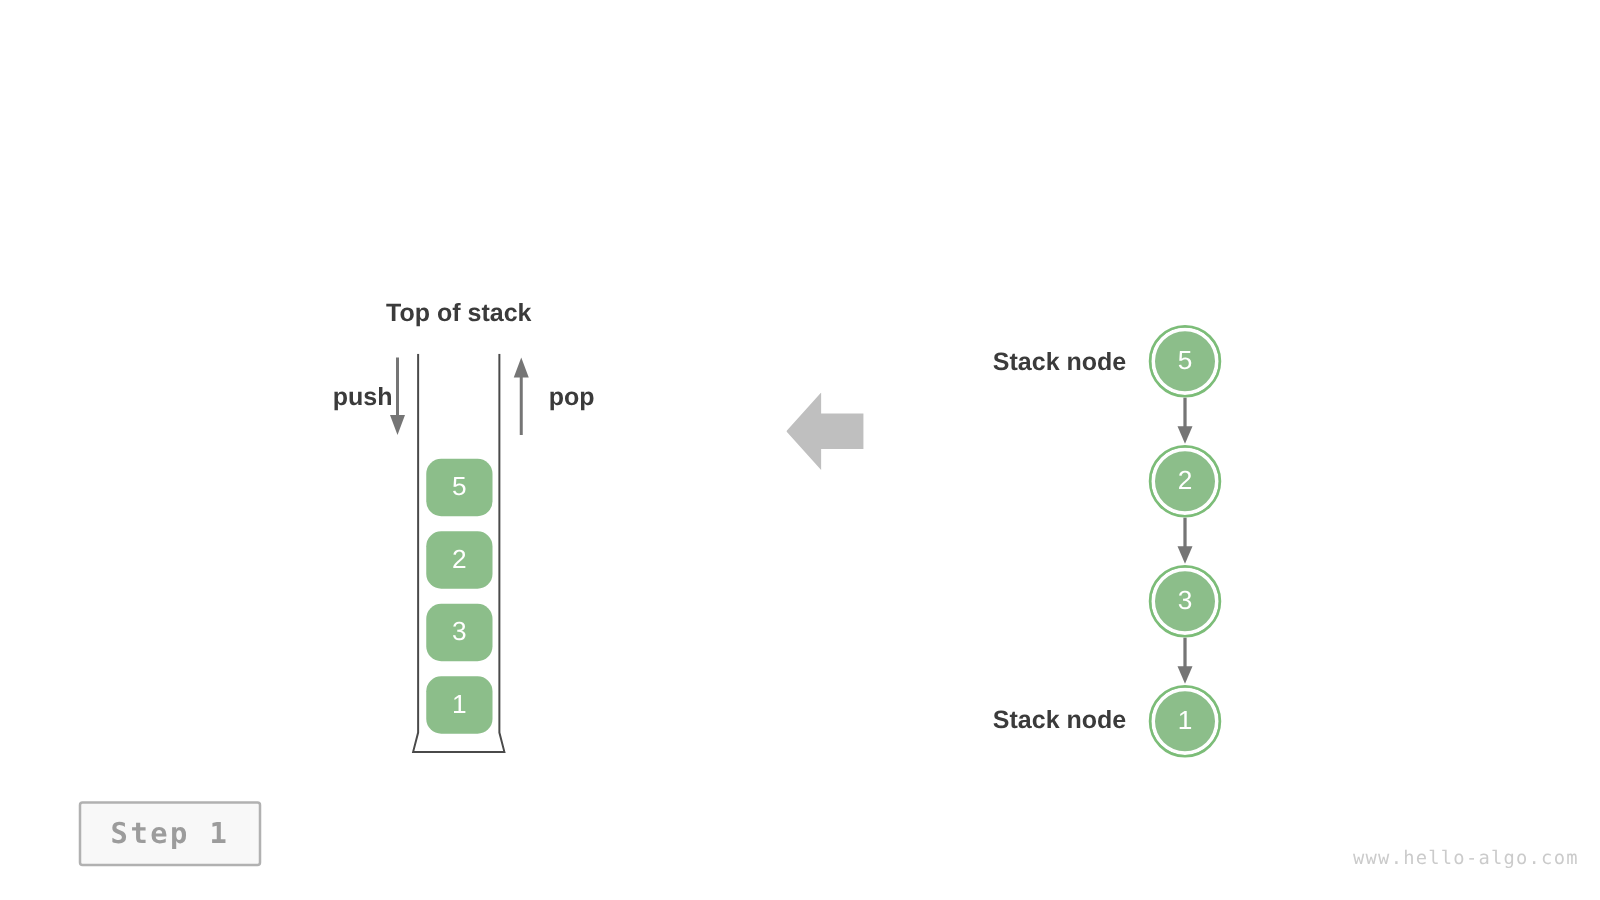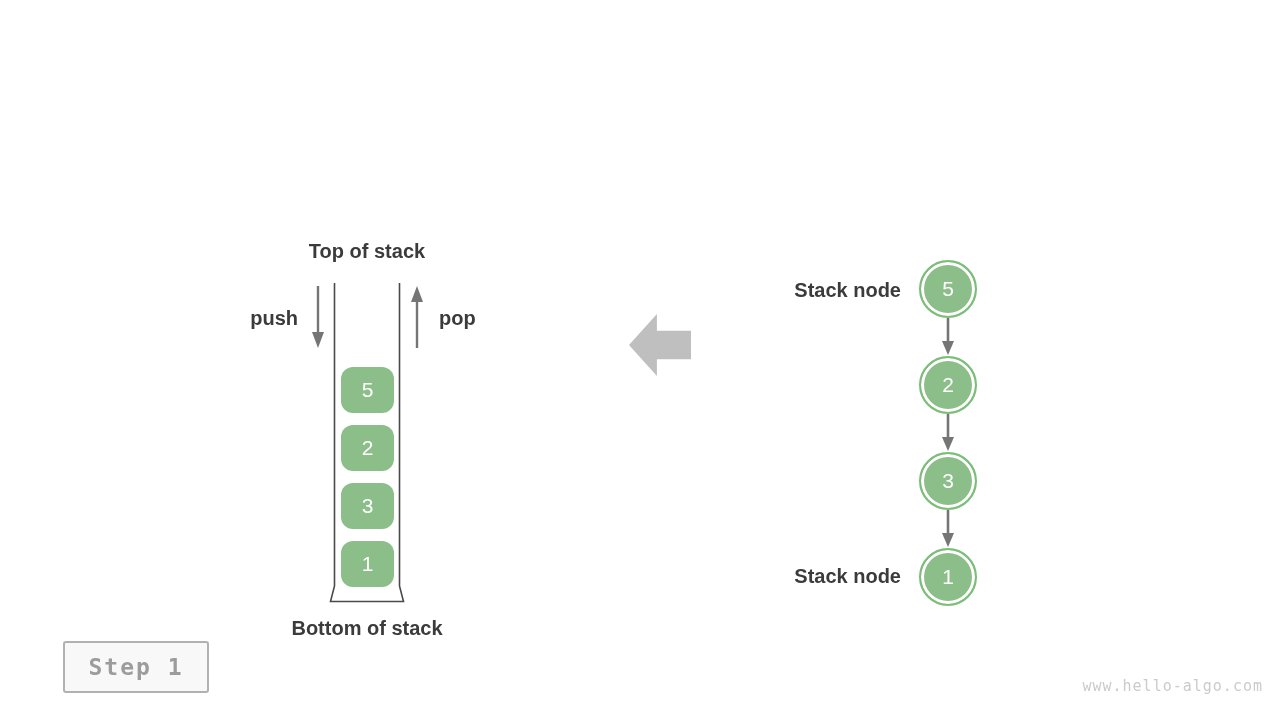--- a/index.html
+++ b/index.html
@@ -65,29 +65,28 @@
       <div class="stack-item">5</div>
       <div class="stack-item">2</div>
       <div class="stack-item">3</div>
       <div class="stack-item">1</div>
     </div>
 
   <svg class="abs" style="left:282px;top:284px;" width="16" height="66" viewBox="0 0 16 66">
     <line x1="8" y1="2" x2="8" y2="50" stroke="#757575" stroke-width="2.4"></line>
     <polygon points="2,48 14,48 8,64" fill="#757575"></polygon>
   </svg>
-  <div class="abs bold-label right" style="left:170px;top:305px;width:100px;">push</div>
+  <div class="abs bold-label right" style="left:186px;top:305px;width:100px;">push</div>
 
   <svg class="abs" style="left:381px;top:284px;" width="16" height="66" viewBox="0 0 16 66">
     <line x1="8" y1="64" x2="8" y2="16" stroke="#757575" stroke-width="2.4"></line>
     <polygon points="2,18 14,18 8,2" fill="#757575"></polygon>
   </svg>
   <div class="abs bold-label" style="left:411px;top:305px;width:100px;">pop</div>
 
-  <div class="abs bold-label center" style="left:214px;top:615px;width:250px;">Bottom of stack</div>
 
   <div class="abs block-arrow"></div>
 
   <div>
       <div class="node" style="top: 260px;">5</div>
       <div class="connector" style="top: 318px;"><svg width="16" height="38" viewBox="0 0 16 38">
           <line x1="8" y1="0" x2="8" y2="25" stroke="#757575" stroke-width="2.6"></line>
           <polygon points="2,23 14,23 8,37" fill="#757575"></polygon>
         </svg></div>
       <div class="node" style="top: 356px;">2</div>

